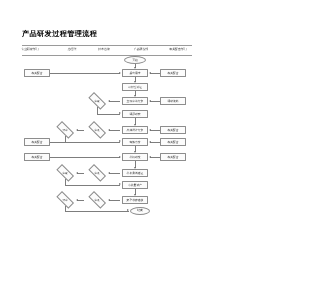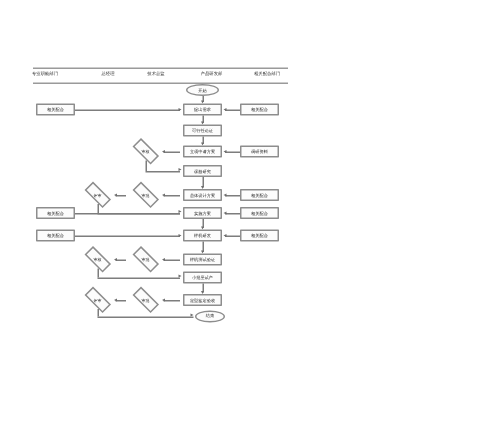--- a/index.html
+++ b/index.html
@@ -112,20 +112,21 @@
     border-top:1.3px solid transparent;
     border-bottom:1.3px solid transparent;
     border-right:2px solid #6f6f6f;
   }
 </style>
 </head>
 <body>
 
 <div id="page">
 
+  <div class="title">产品研发过程管理流程</div>
 
   <div class="hdr-rule top"></div>
   <div class="hdr-rule bot"></div>
 
   <div class="hdr-cell" style="left:12px;width:36px;">专业职能部门</div>
   <div class="hdr-cell" style="left:58px;width:28px;">总经理</div>
   <div class="hdr-cell" style="left:90px;width:28px;">技术总监</div>
   <div class="hdr-cell" style="left:124px;width:34px;">产品研发部</div>
   <div class="hdr-cell" style="left:160px;width:36px;">相关配合部门</div>
 

